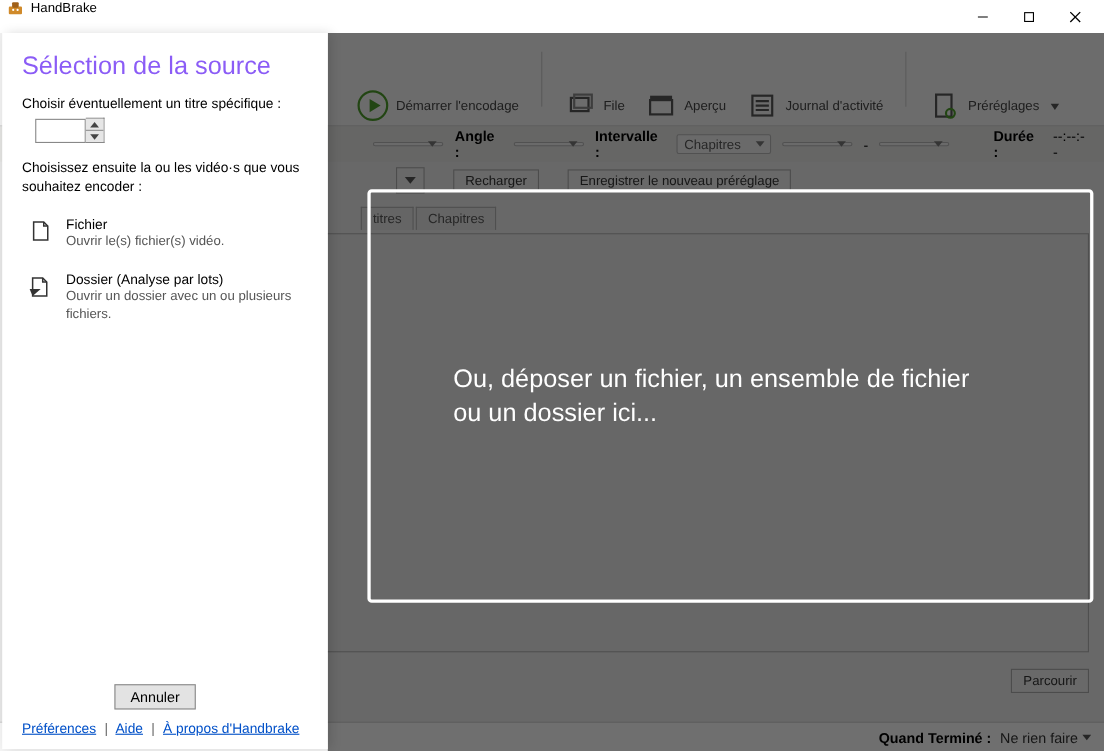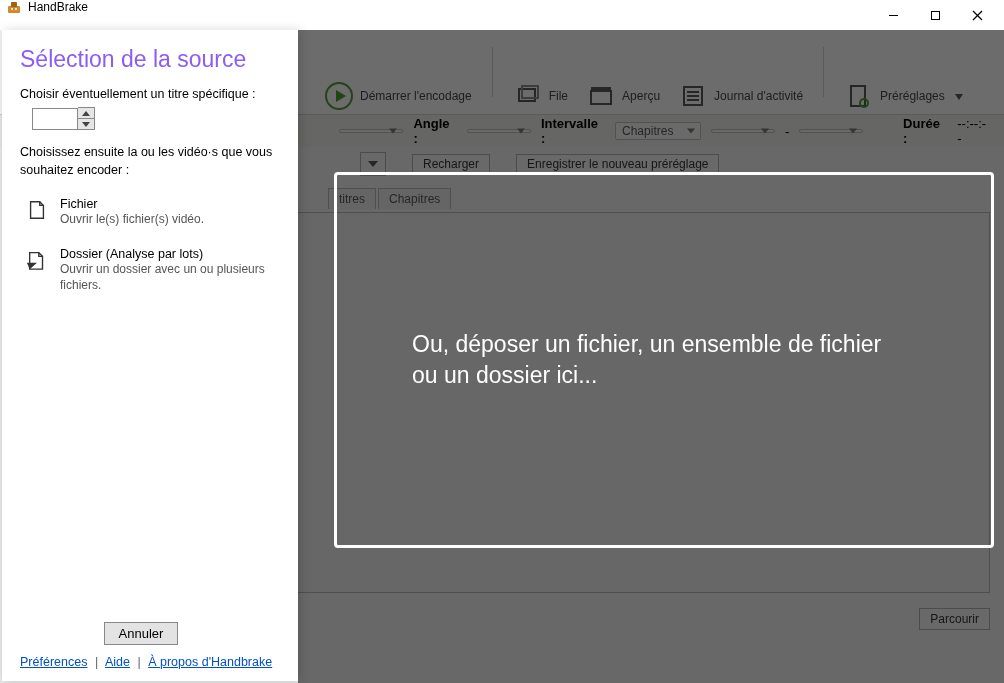--- a/index.html
+++ b/index.html
@@ -314,20 +314,26 @@
     <div class="tab">titres</div>
     <div class="tab">Chapitres</div>
   </div>
 
   <div class="canvas-area"></div>
 
   <div class="bottom-row">
     <div class="browse-btn">Parcourir</div>
   </div>
 
+  <div class="statusbar">
+    <span class="lbl">Quand Terminé :</span>
+    <span class="combo">
+      <span>Ne rien faire</span>
+    </span>
+  </div>
 </div>
 
 <div class="dim-overlay" style="left:298px;"></div>
 
 <div class="dropzone">
   <div class="msg">
     <span>Ou, déposer un fichier, un ensemble de fichier</span><br>
     <span>ou un dossier ici...</span>
   </div>
 </div>

